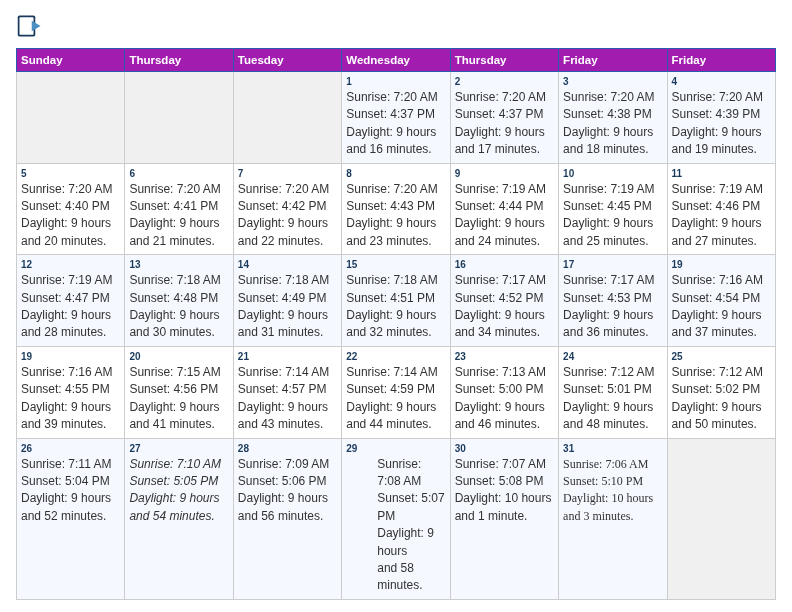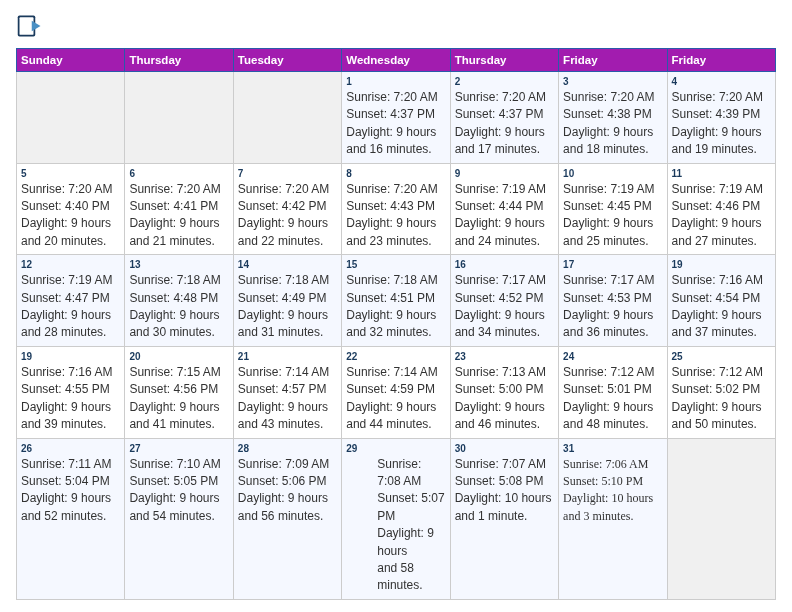--- a/index.html
+++ b/index.html
@@ -324,21 +324,21 @@
         <tr>
           <td>
             <div class="day-number">26</div>
             <div class="day-info" style="white-space: pre-line;">Sunrise: 7:11 AM
 Sunset: 5:04 PM
 Daylight: 9 hours
 and 52 minutes.</div>
           </td>
           <td>
             <div class="day-number">27</div>
-            <div class="day-info" style="white-space: pre-line;">Sunrise: 7:10 AM
+            <div class="day-info" style="white-space: pre-line; font-style: italic;">Sunrise: 7:10 AM
 Sunset: 5:05 PM
 Daylight: 9 hours
 and 54 minutes.</div>
           </td>
           <td>
             <div class="day-number">28</div>
             <div class="day-info" style="white-space: pre-line;">Sunrise: 7:09 AM
 Sunset: 5:06 PM
 Daylight: 9 hours
 and 56 minutes.</div>

